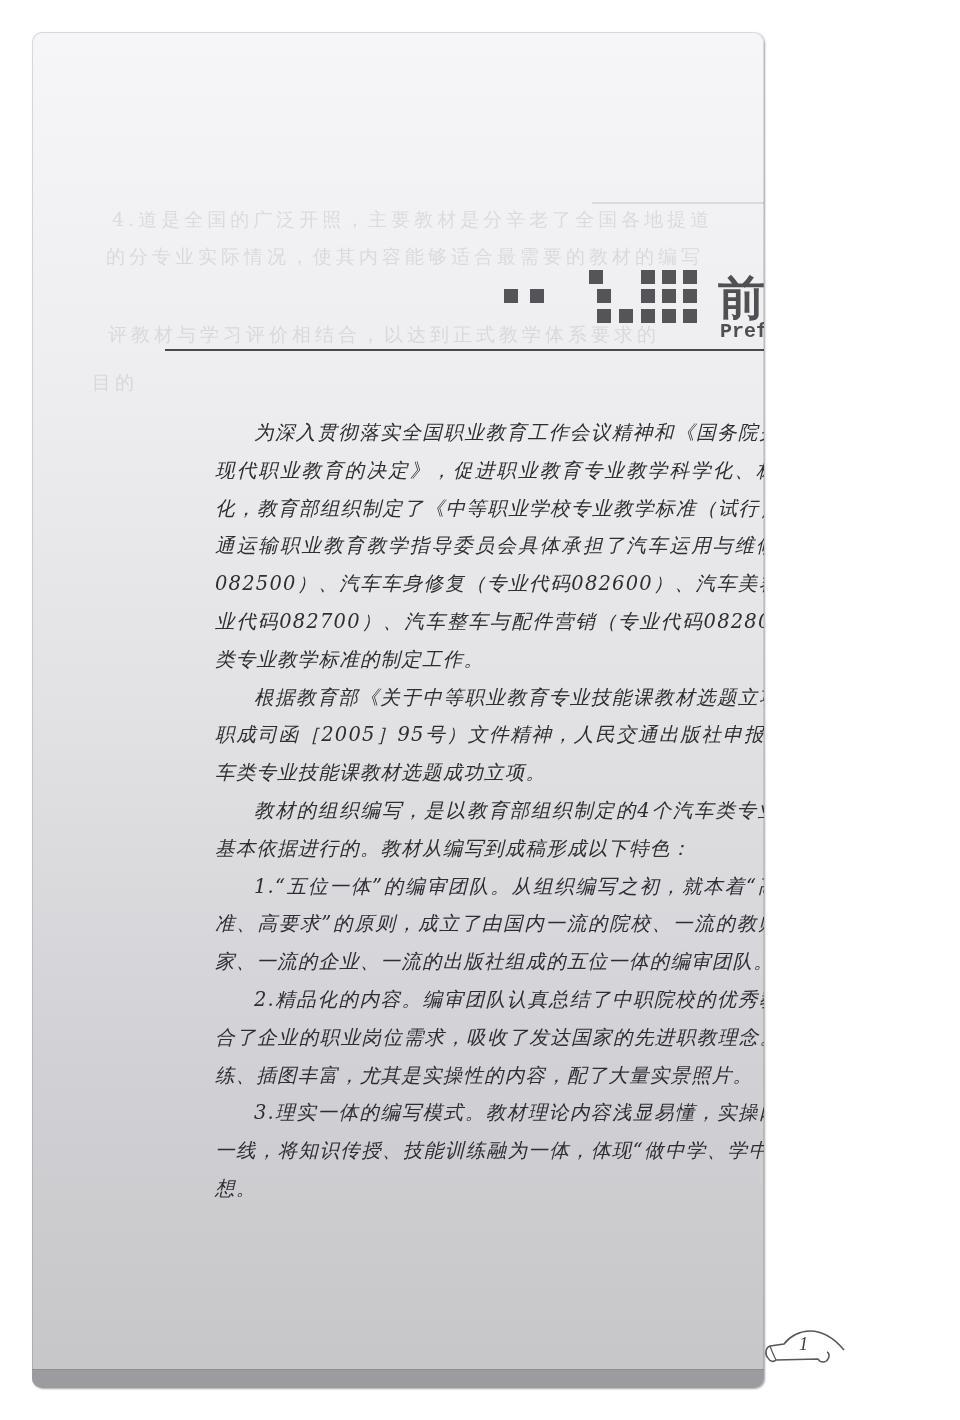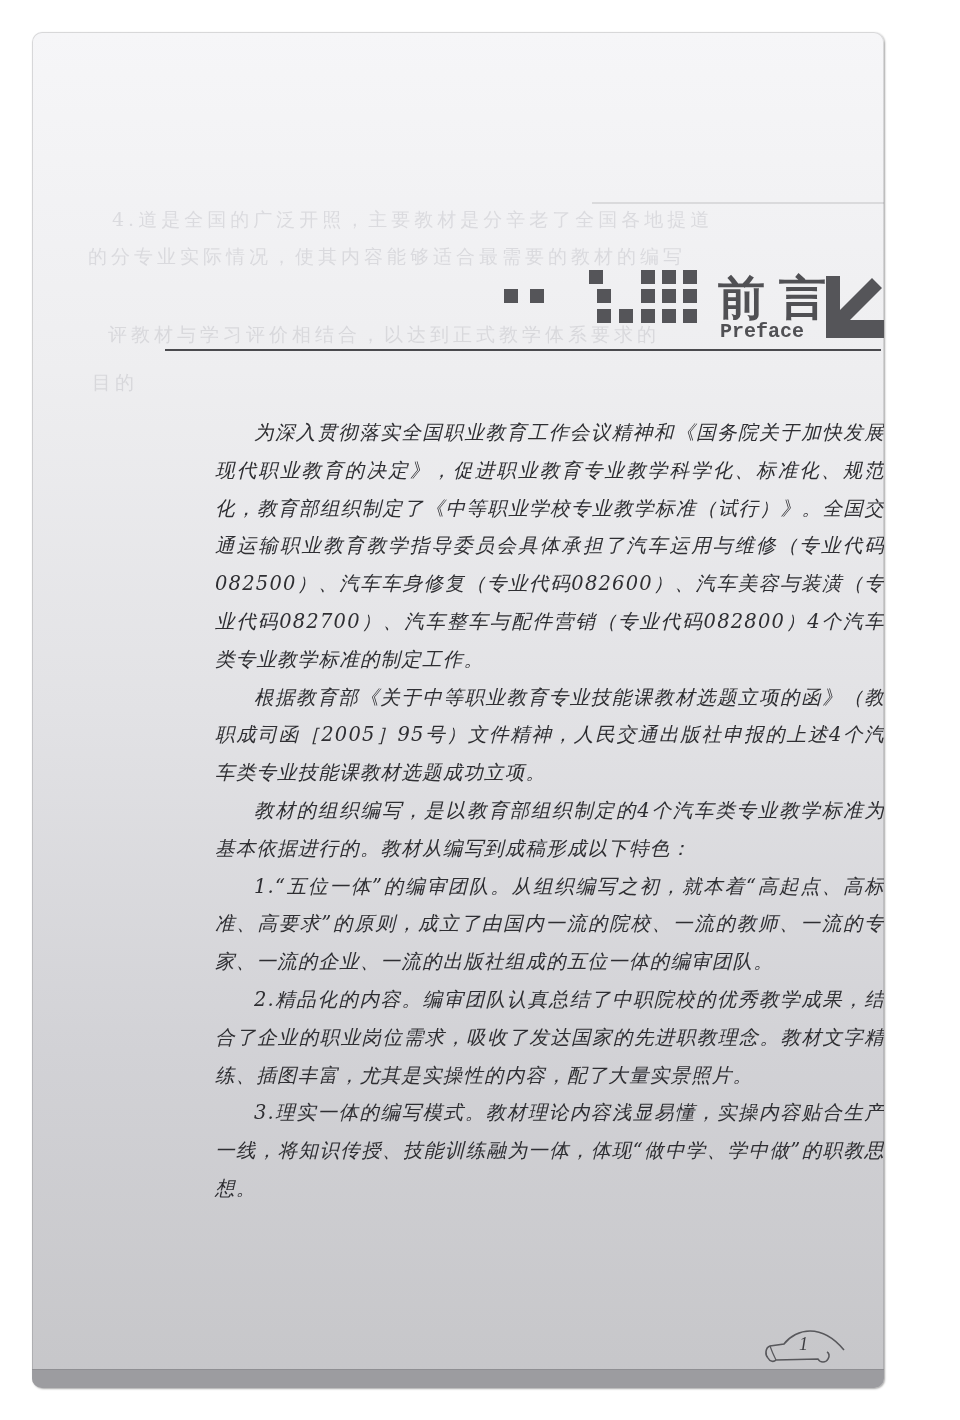--- a/index.html
+++ b/index.html
@@ -1,19 +1,19 @@
 <!DOCTYPE html>
 <html><head>
 <meta charset="utf-8">
 <style>
   html, body { margin: 0; padding: 0; background: #ffffff; }
   body { width: 960px; height: 1420px; position: relative; overflow: hidden;
          font-family: "DejaVu Serif", "Liberation Serif", serif; }
   .page {
-    position: absolute; left: 32px; top: 32px; width: 852px; height: 1356px;
+    position: absolute; left: 32px; top: 32px; width: 732px; height: 1356px;
     border-radius: 10px;
     background: linear-gradient(180deg, #f6f6f8 0%, #eeeef0 25%, #e2e2e5 50%, #d2d2d6 75%, #c6c6c9 100%);
     box-shadow: 1px 1px 2px rgba(0,0,0,0.35), inset 0 0 0 1px rgba(0,0,0,0.12);
     overflow: hidden;
   }
   .page-bottom-band {
     position: absolute; left: 0; right: 0; bottom: 0; height: 18px;
     background: #9c9ca0; border-top: 1px solid #8f8f93;
   }
   .ghost-text {
@@ -60,21 +60,21 @@
     color: #3c3c40; font-family: "Liberation Serif", serif;
   }
 </style>
 </head>
 <body>
 
 <div class="page">
 
   <div class="ghost-header-line"></div>
   <div class="ghost-text" style="left:80px;top:175px;">4.道是全国的广泛开照，主要教材是分辛老了全国各地提道</div>
-  <div class="ghost-text" style="left:56px;top:212px;">的分专业实际情况，使其内容能够适合最需要的教材的编写</div>
+  <div class="ghost-text" style="left:74px;top:212px;">的分专业实际情况，使其内容能够适合最需要的教材的编写</div>
   <div class="ghost-text" style="left:60px;top:290px;margin-left:16px;">评教材与学习评价相结合，以达到正式教学体系要求的</div>
   <div class="ghost-text" style="left:60px;top:338px;">目的</div>
 
   <div class="header">
     <div class="pixel-grid">
 
       <div class="px" style="left:99px;top:6px;"></div>
       <div class="px" style="left:151px;top:6px;"></div>
       <div class="px" style="left:172px;top:6px;"></div>
       <div class="px" style="left:193px;top:6px;"></div>

